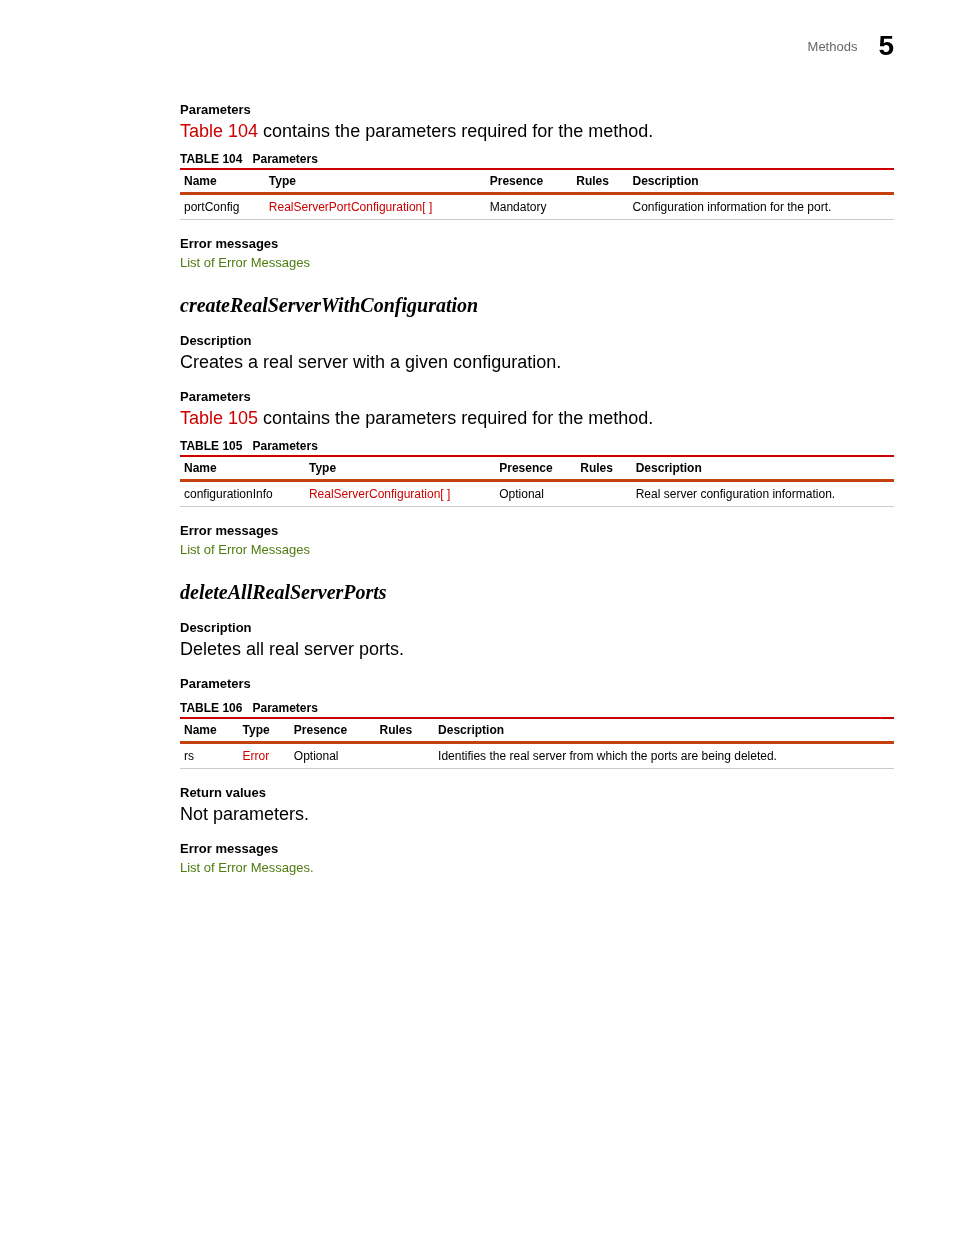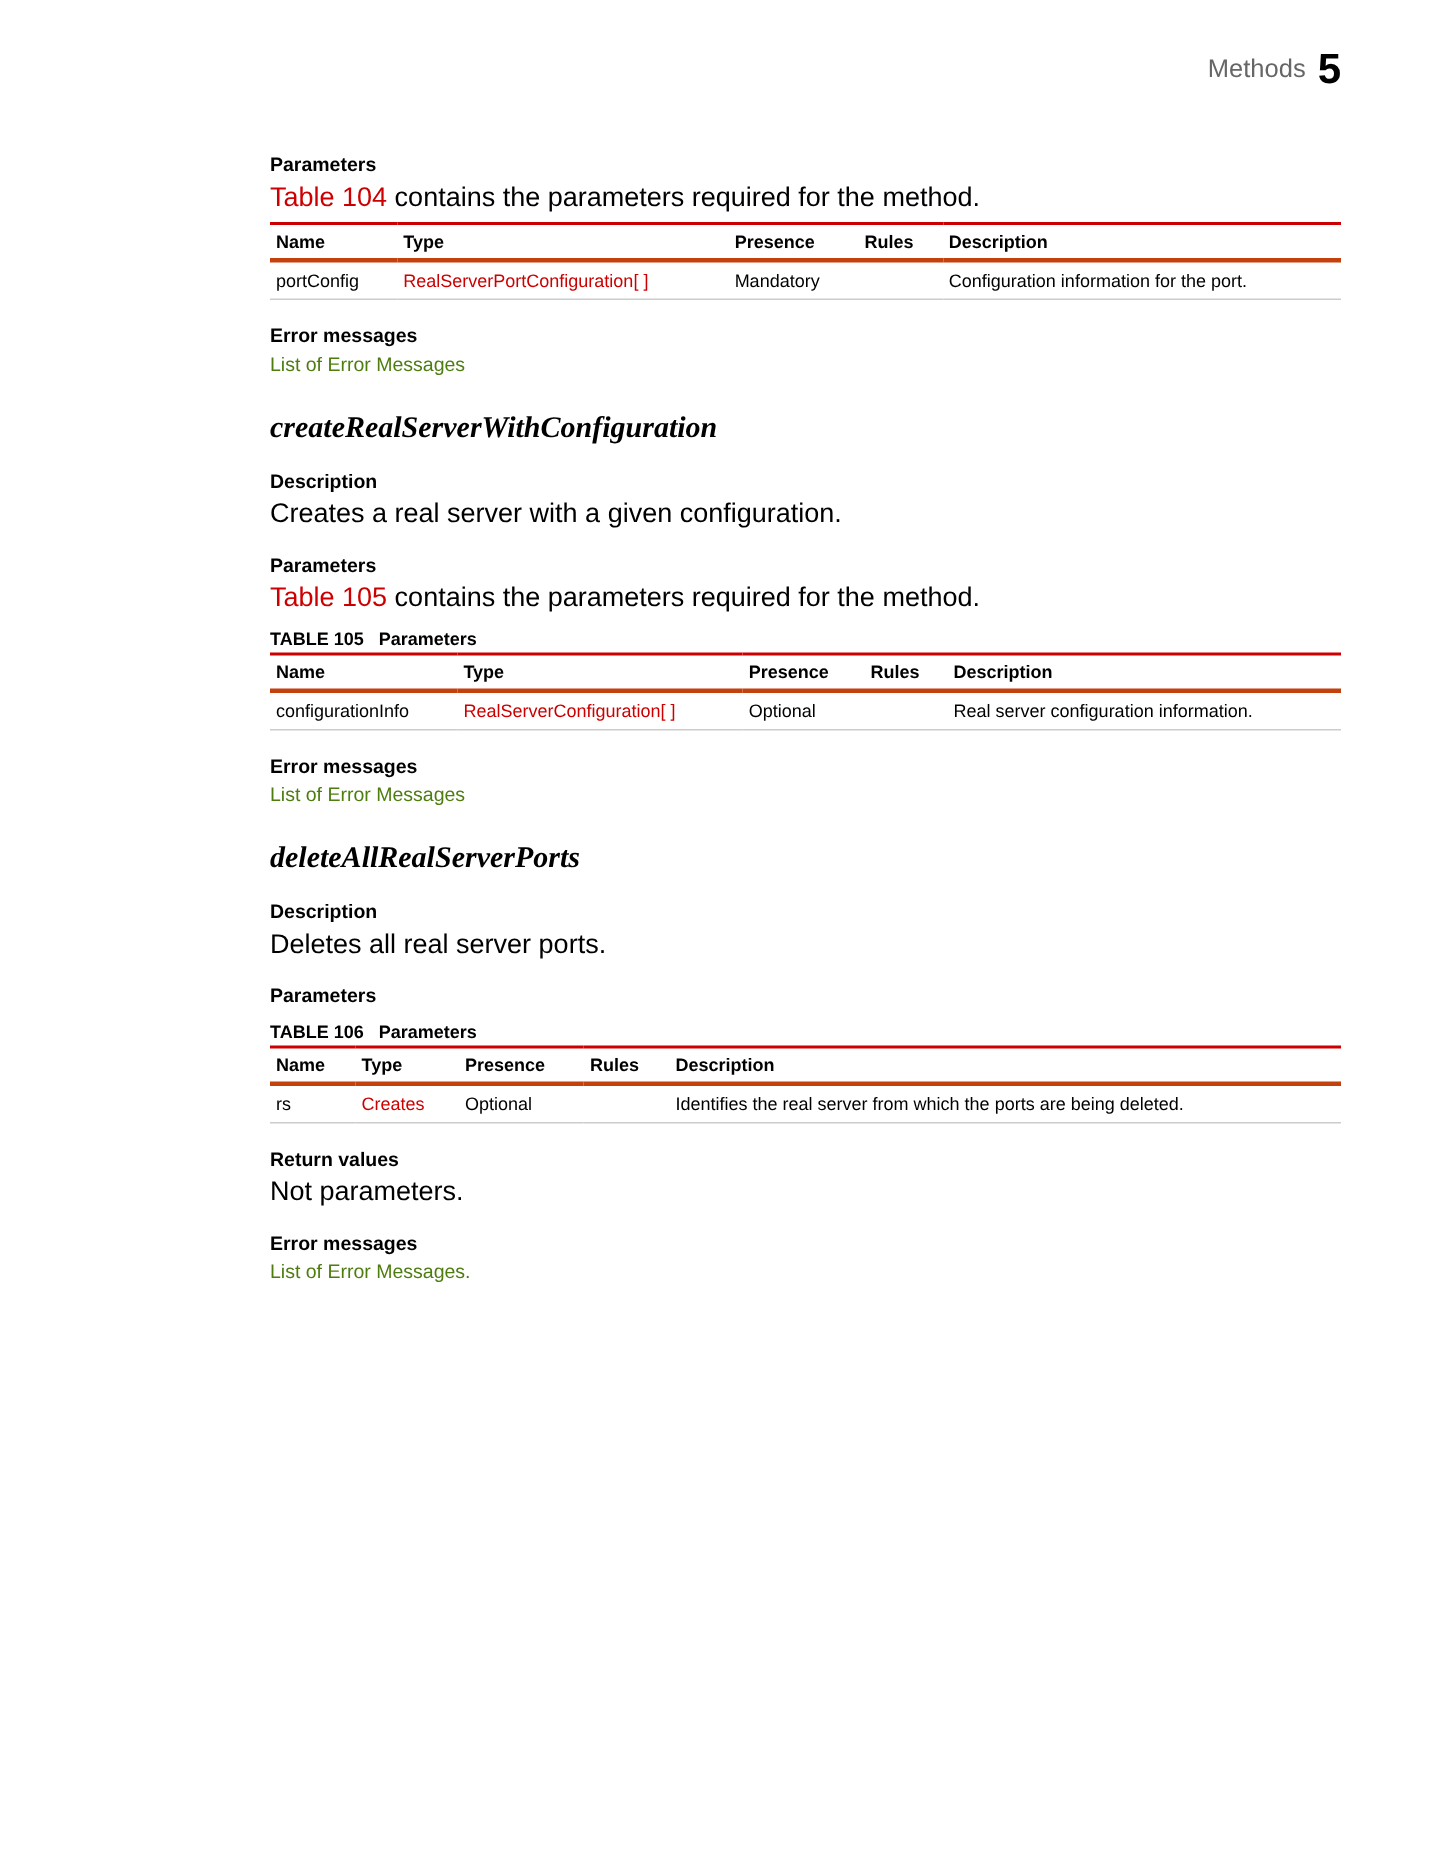--- a/index.html
+++ b/index.html
@@ -19,23 +19,23 @@
 
     .page-header {
       display: flex;
       justify-content: flex-end;
       align-items: center;
       margin-bottom: 30px;
       padding-bottom: 10px;
     }
 
     .page-header-text {
-      font-size: 17px;
+      font-size: 13px;
       color: #666;
-      margin-right: 8px;
+      margin-right: 21px;
     }
 
     .page-number {
       font-size: 28px;
       font-weight: bold;
       color: #000;
     }
 
     .section-label {
       font-size: 13px;
@@ -133,20 +133,24 @@
     <span class="page-header-text">Methods</span>
     <span class="page-number">5</span>
   </div>
 
   <div class="divider-section">
     <div class="section-label">Parameters</div>
     <div class="section-text">
       <a class="link link-red">Table 104</a><span> contains the parameters required for the method.</span>
     </div>
 
+    <div class="table-label">
+      <span class="table-num">TABLE 104</span>
+      &nbsp;&nbsp;<span>Parameters</span>
+    </div>
 
     <table>
       <thead>
         <tr>
           <th>Name</th>
           <th>Type</th>
           <th>Presence</th>
           <th>Rules</th>
           <th>Description</th>
         </tr>
@@ -230,21 +234,21 @@
           <th>Name</th>
           <th>Type</th>
           <th>Presence</th>
           <th>Rules</th>
           <th>Description</th>
         </tr>
       </thead>
       <tbody>
         <tr>
           <td>rs</td>
-          <td><a class="link link-red">Creates</a></td>
+          <td><a class="link link-red">Error</a></td>
           <td>Optional</td>
           <td></td>
           <td>Identifies the real server from which the ports are being deleted.</td>
         </tr>
       </tbody>
     </table>
 
     <div class="return-values-section">
       <div class="section-label">Return values</div>
       <div class="section-text">Not parameters.</div>

